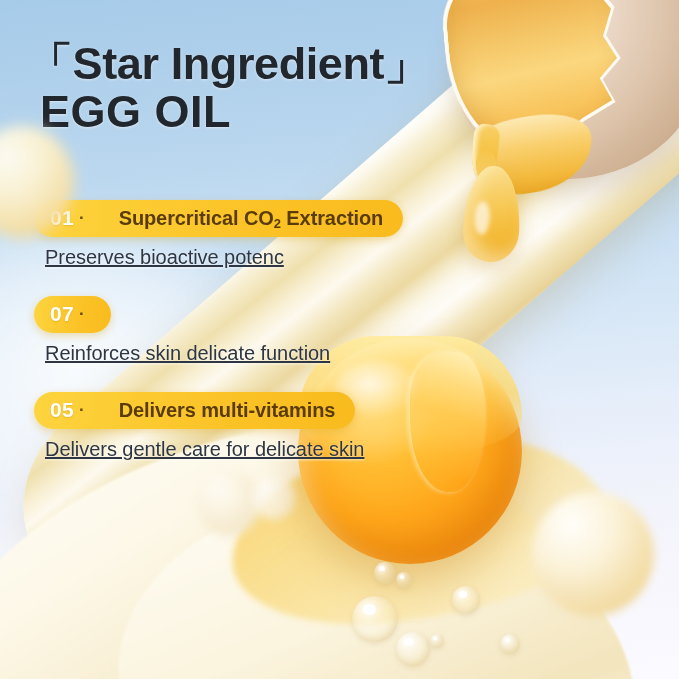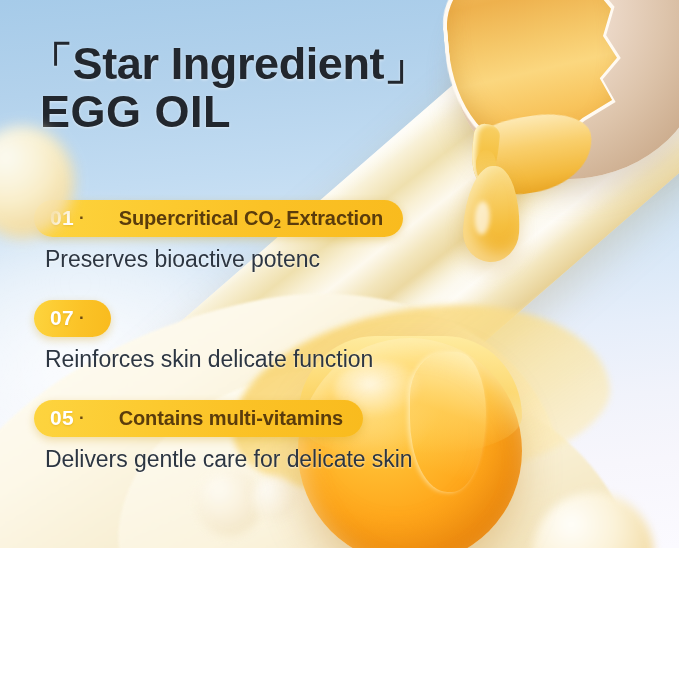--- a/index.html
+++ b/index.html
@@ -1,20 +1,20 @@
 <!DOCTYPE html>
 <html><head>
 <meta charset="utf-8">
 <style>
   html,body{margin:0;padding:0;background:#fff;}
   body{font-family:"Liberation Sans","DejaVu Sans",sans-serif;}
 
   #poster{
     position:relative;
-    width:679px;height:548px;
+    width:679px;height:679px;
     overflow:hidden;
     background:linear-gradient(175deg,#a6cbe9 0%,#b3d2ec 16%,#c2dcf2 32%,#d5e6f6 48%,#e6eefa 62%,#f1f3fb 74%,#f7f6fc 85%,#fbfaff 100%);
   }
 
   
   .haze{position:absolute;border-radius:50%;pointer-events:none;}
   .haze-l{left:-130px;top:200px;width:420px;height:330px;
     background:radial-gradient(ellipse at 50% 50%,rgba(255,255,255,.85) 0%,rgba(255,255,255,.45) 45%,rgba(255,255,255,0) 72%);
     filter:blur(14px);}
   .haze-b{left:-60px;top:430px;width:520px;height:300px;
@@ -206,22 +206,23 @@
   }
   .pill-num{
     color:#ffffff;font-size:21px;font-weight:700;letter-spacing:.3px;
     text-shadow:0 1px 2px rgba(196,140,10,.35);
   }
   .pill-sep{color:#6b4a12;font-size:17px;font-weight:700;margin:0 6px 0 5px;}
   .pill-label{color:#5a3c0c;font-size:20px;font-weight:700;letter-spacing:-.1px;margin-left:28px;}
   .pill-label sub{font-size:13px;vertical-align:baseline;position:relative;top:3px;}
   .feature-sub{
     margin:9px 0 0 11px;
-    color:#2d3642;font-size:23px;font-weight:400;letter-spacing:-.05px;
+    color:#2d3642;font-size:20px;font-weight:400;letter-spacing:-.05px;
     text-shadow:0 1px 2px rgba(255,255,255,.65);
+    text-decoration:underline;
   }
 </style>
 </head>
 <body>
 
 <div id="poster">
 
   <div class="haze haze-tr"></div>
   <div class="haze haze-l"></div>
   <div class="haze haze-b"></div>
@@ -285,21 +286,21 @@
         <span class="pill-num">07</span>
         <span class="pill-sep">·</span>
       </div>
       <div class="feature-sub">Reinforces skin delicate function</div>
     </div>
 
     <div class="feature">
       <div class="pill">
         <span class="pill-num">05</span>
         <span class="pill-sep">·</span>
-        <span class="pill-label"><span>Contains multi-vitamins</span><sub></sub><span></span></span>
+        <span class="pill-label"><span>Delivers multi-vitamins</span><sub></sub><span></span></span>
       </div>
       <div class="feature-sub">Delivers gentle care for delicate skin</div>
     </div>
 
   </div>
 
   <div class="pearl pearl-left"></div>
 
 </div>
 

